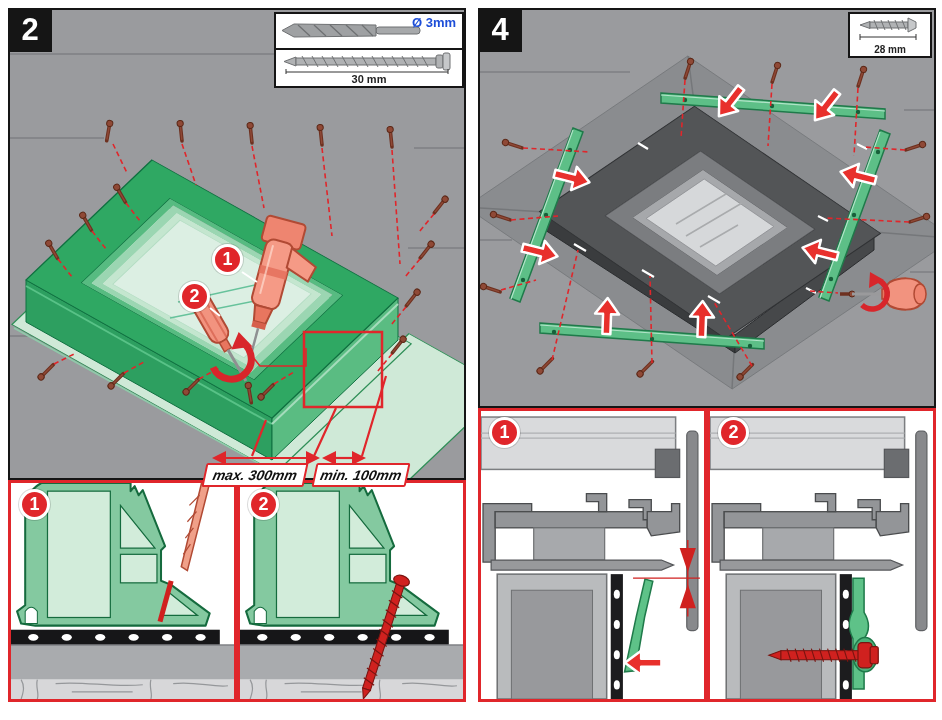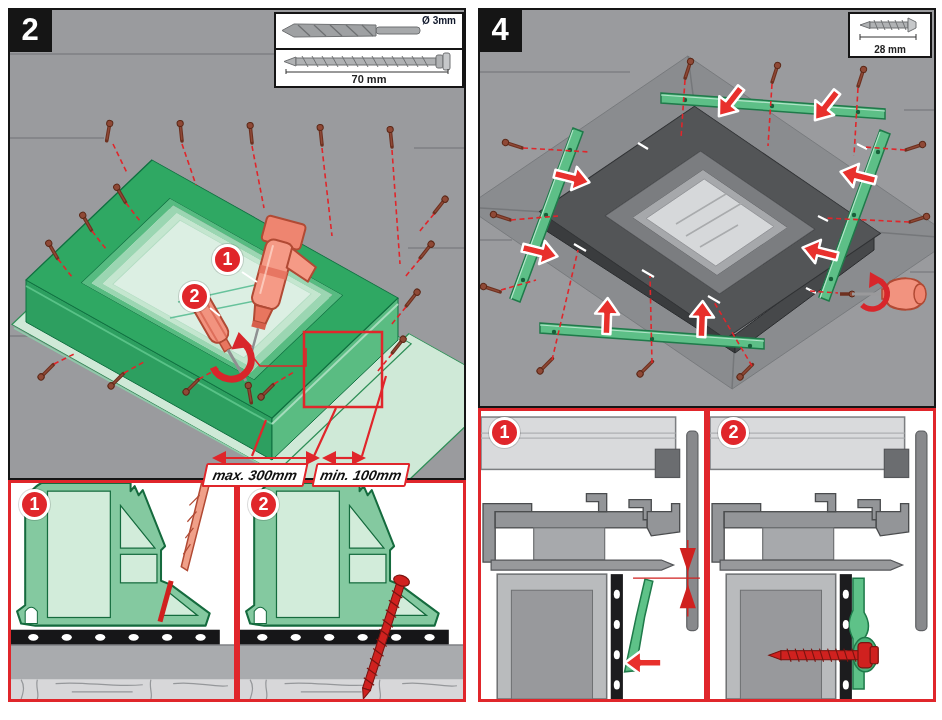--- a/index.html
+++ b/index.html
@@ -9,21 +9,21 @@
   .panel-right{left:478px;width:458px;}
   .illus{background:#9a9b9e;border:2px solid #151515;position:relative;box-sizing:border-box;}
   .illus-left{width:458px;height:472px;}
   .illus-right{width:458px;height:400px;}
   .step-label{position:absolute;top:-2px;left:-2px;width:44px;height:44px;background:#151515;color:#fff;
     font-weight:bold;font-size:31px;display:flex;align-items:center;justify-content:center;z-index:6;}
   .spec-box{position:absolute;background:#fff;border:2px solid #151515;z-index:5;}
   .spec-box-left{top:2px;right:0px;width:186px;}
   .spec-row1{height:34px;border-bottom:2px solid #151515;position:relative;}
   .spec-row2{height:36px;position:relative;}
-  .spec-dia{position:absolute;top:1px;right:6px;font-size:10px;font-weight:bold;color:#0f172a;}
+  .spec-dia{position:absolute;top:1px;right:6px;font-size:13px;font-weight:bold;color:#1d4ed8;}
   .spec-len{position:absolute;bottom:1px;left:0;width:100%;text-align:center;font-size:11px;font-weight:bold;color:#222;}
   .spec-box-right{top:2px;right:2px;width:80px;height:42px;}
   .spec-len-sm{position:absolute;bottom:1px;left:0;width:100%;text-align:center;font-size:10px;font-weight:bold;color:#222;}
   .badge{position:absolute;width:31px;height:31px;border-radius:50%;background:#e0262b;border:3px solid #fff;
     color:#fff;font-weight:bold;font-size:18px;display:flex;align-items:center;justify-content:center;
     box-sizing:border-box;z-index:7;box-shadow:0 0 0 1px rgba(0,0,0,.15);}
   .chip{position:absolute;background:#fff;border:2px solid #e0262b;transform:skewX(-12deg);height:20px;
     font-style:italic;font-weight:bold;font-size:14px;color:#101010;display:flex;align-items:center;
     justify-content:center;z-index:6;border-radius:2px;}
   .details{display:flex;}
@@ -200,21 +200,21 @@
       </div>
       <div class="spec-row2">
         <svg width="182" height="24" viewBox="0 0 182 24">
           <polygon points="8,11.5 20,7 20,16" fill="#b0b2b4" stroke="#6f7173" stroke-width="1"></polygon>
           <rect x="20" y="8" width="140" height="7" fill="#b0b2b4" stroke="#6f7173" stroke-width="1"></rect>
           <path d="M26 6 L32 17 M36 6 L42 17 M46 6 L52 17 M56 6 L62 17 M66 6 L72 17 M76 6 L82 17 M86 6 L92 17 M96 6 L102 17 M106 6 L112 17 M116 6 L122 17 M126 6 L132 17 M136 6 L142 17 M146 6 L152 17" stroke="#6f7173" stroke-width="1"></path>
           <rect x="160" y="5" width="7" height="13" rx="2" fill="#b0b2b4" stroke="#6f7173" stroke-width="1"></rect>
           <rect x="167" y="3" width="7" height="17" rx="2" fill="#c6c8ca" stroke="#6f7173" stroke-width="1"></rect>
           <path d="M10 22 H172 M10 19 V24 M172 19 V24" stroke="#333" stroke-width="1"></path>
         </svg>
-        <span class="spec-len">70 mm</span>
+        <span class="spec-len">30 mm</span>
       </div>
     </div>
   </div>
 
   <div class="details">
     <div class="detail-box detail-left">
       <svg width="223" height="216" viewBox="0 0 220 212" preserveAspectRatio="none">
         <use href="#xsec2"></use>
         <polygon points="188,0 196,0 174,86 168,82" fill="#f0a089" stroke="#b14a34" stroke-width="1.5"></polygon>
         <path d="M186 12 L176 22 M183 28 L174 38 M180 44 L172 54 M177 60 L170 70" stroke="#b14a34" stroke-width="1.2"></path>

